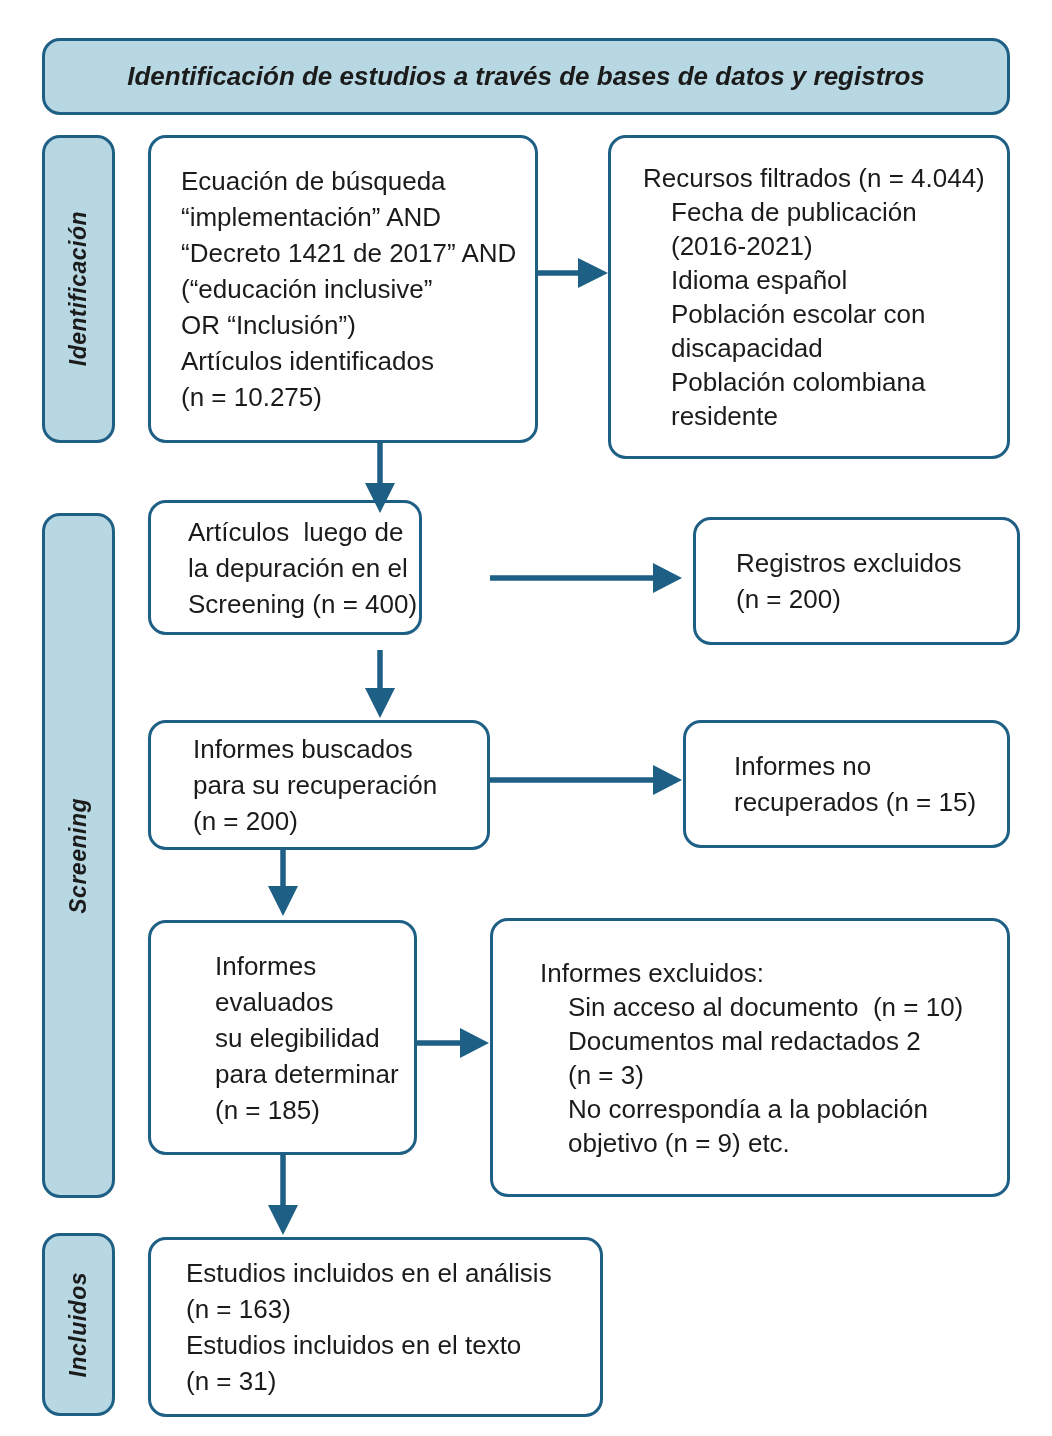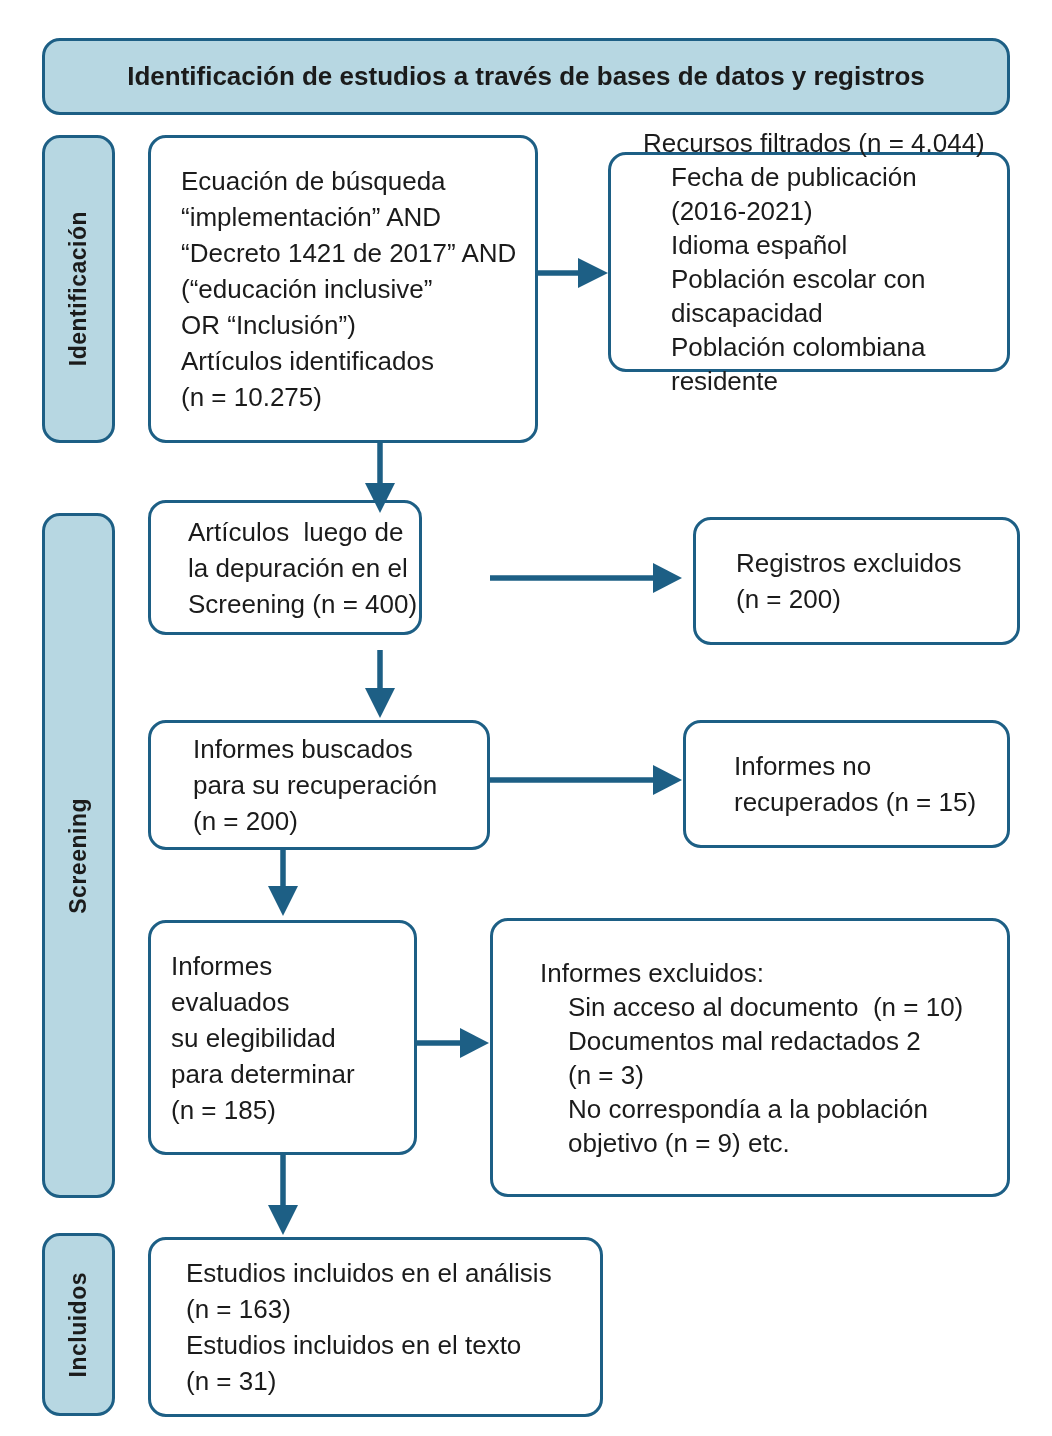--- a/index.html
+++ b/index.html
@@ -14,21 +14,21 @@
 
   .rbox{
     position:absolute;
     border:3px solid var(--accent);
     border-radius:18px;
     box-sizing:border-box;
     background:var(--boxfill);
     display:flex;
     align-items:center;
   }
-  .panel{background:var(--panel);}
+  .panel{background:var(--panel);font-style:italic;}
   .title-box{
     justify-content:center;
     text-align:center;
     font-weight:bold;
     font-size:26px;
   }
   .side-label{
     justify-content:center;
     font-weight:bold;
     font-size:23px;
@@ -79,21 +79,21 @@
       <div class="line">Ecuación de búsqueda</div>
       <div class="line">“implementación” AND</div>
       <div class="line">“Decreto 1421 de 2017” AND</div>
       <div class="line">(“educación inclusive”</div>
       <div class="line">OR “Inclusión”)</div>
       <div class="line">Artículos identificados</div>
       <div class="line">(n = 10.275)</div>
     </div>
   </div>
 
-  <div class="rbox tight" style="left:608px;top:152px;width:402px;height:220px;">
+  <div class="rbox tight" style="left:608px;top:135px;width:402px;height:324px;">
     <div class="content" style="padding-left:32px;padding-right:6px;">
       <div class="line">Recursos filtrados (n = 4.044)</div>
       <div class="line indent">Fecha de publicación</div>
       <div class="line indent">(2016-2021)</div>
       <div class="line indent">Idioma español</div>
       <div class="line indent">Población escolar con</div>
       <div class="line indent">discapacidad</div>
       <div class="line indent">Población colombiana</div>
       <div class="line indent">residente</div>
     </div>
@@ -123,21 +123,21 @@
   </div>
 
   <div class="rbox" style="left:683px;top:720px;width:327px;height:128px;">
     <div class="content" style="padding-left:48px;line-height:36px;">
       <div class="line">Informes no</div>
       <div class="line">recuperados (n = 15)</div>
     </div>
   </div>
 
   <div class="rbox" style="left:148px;top:920px;width:269px;height:235px;">
-    <div class="content" style="padding-left:20px;line-height:36px;">
+    <div class="content" style="padding-left:64px;line-height:36px;">
       <div class="line">Informes</div>
       <div class="line">evaluados</div>
       <div class="line">su elegibilidad</div>
       <div class="line">para determinar</div>
       <div class="line">(n = 185)</div>
     </div>
   </div>
 
   <div class="rbox tight" style="left:490px;top:918px;width:520px;height:279px;">
     <div class="content" style="padding-left:47px;padding-right:8px;">

